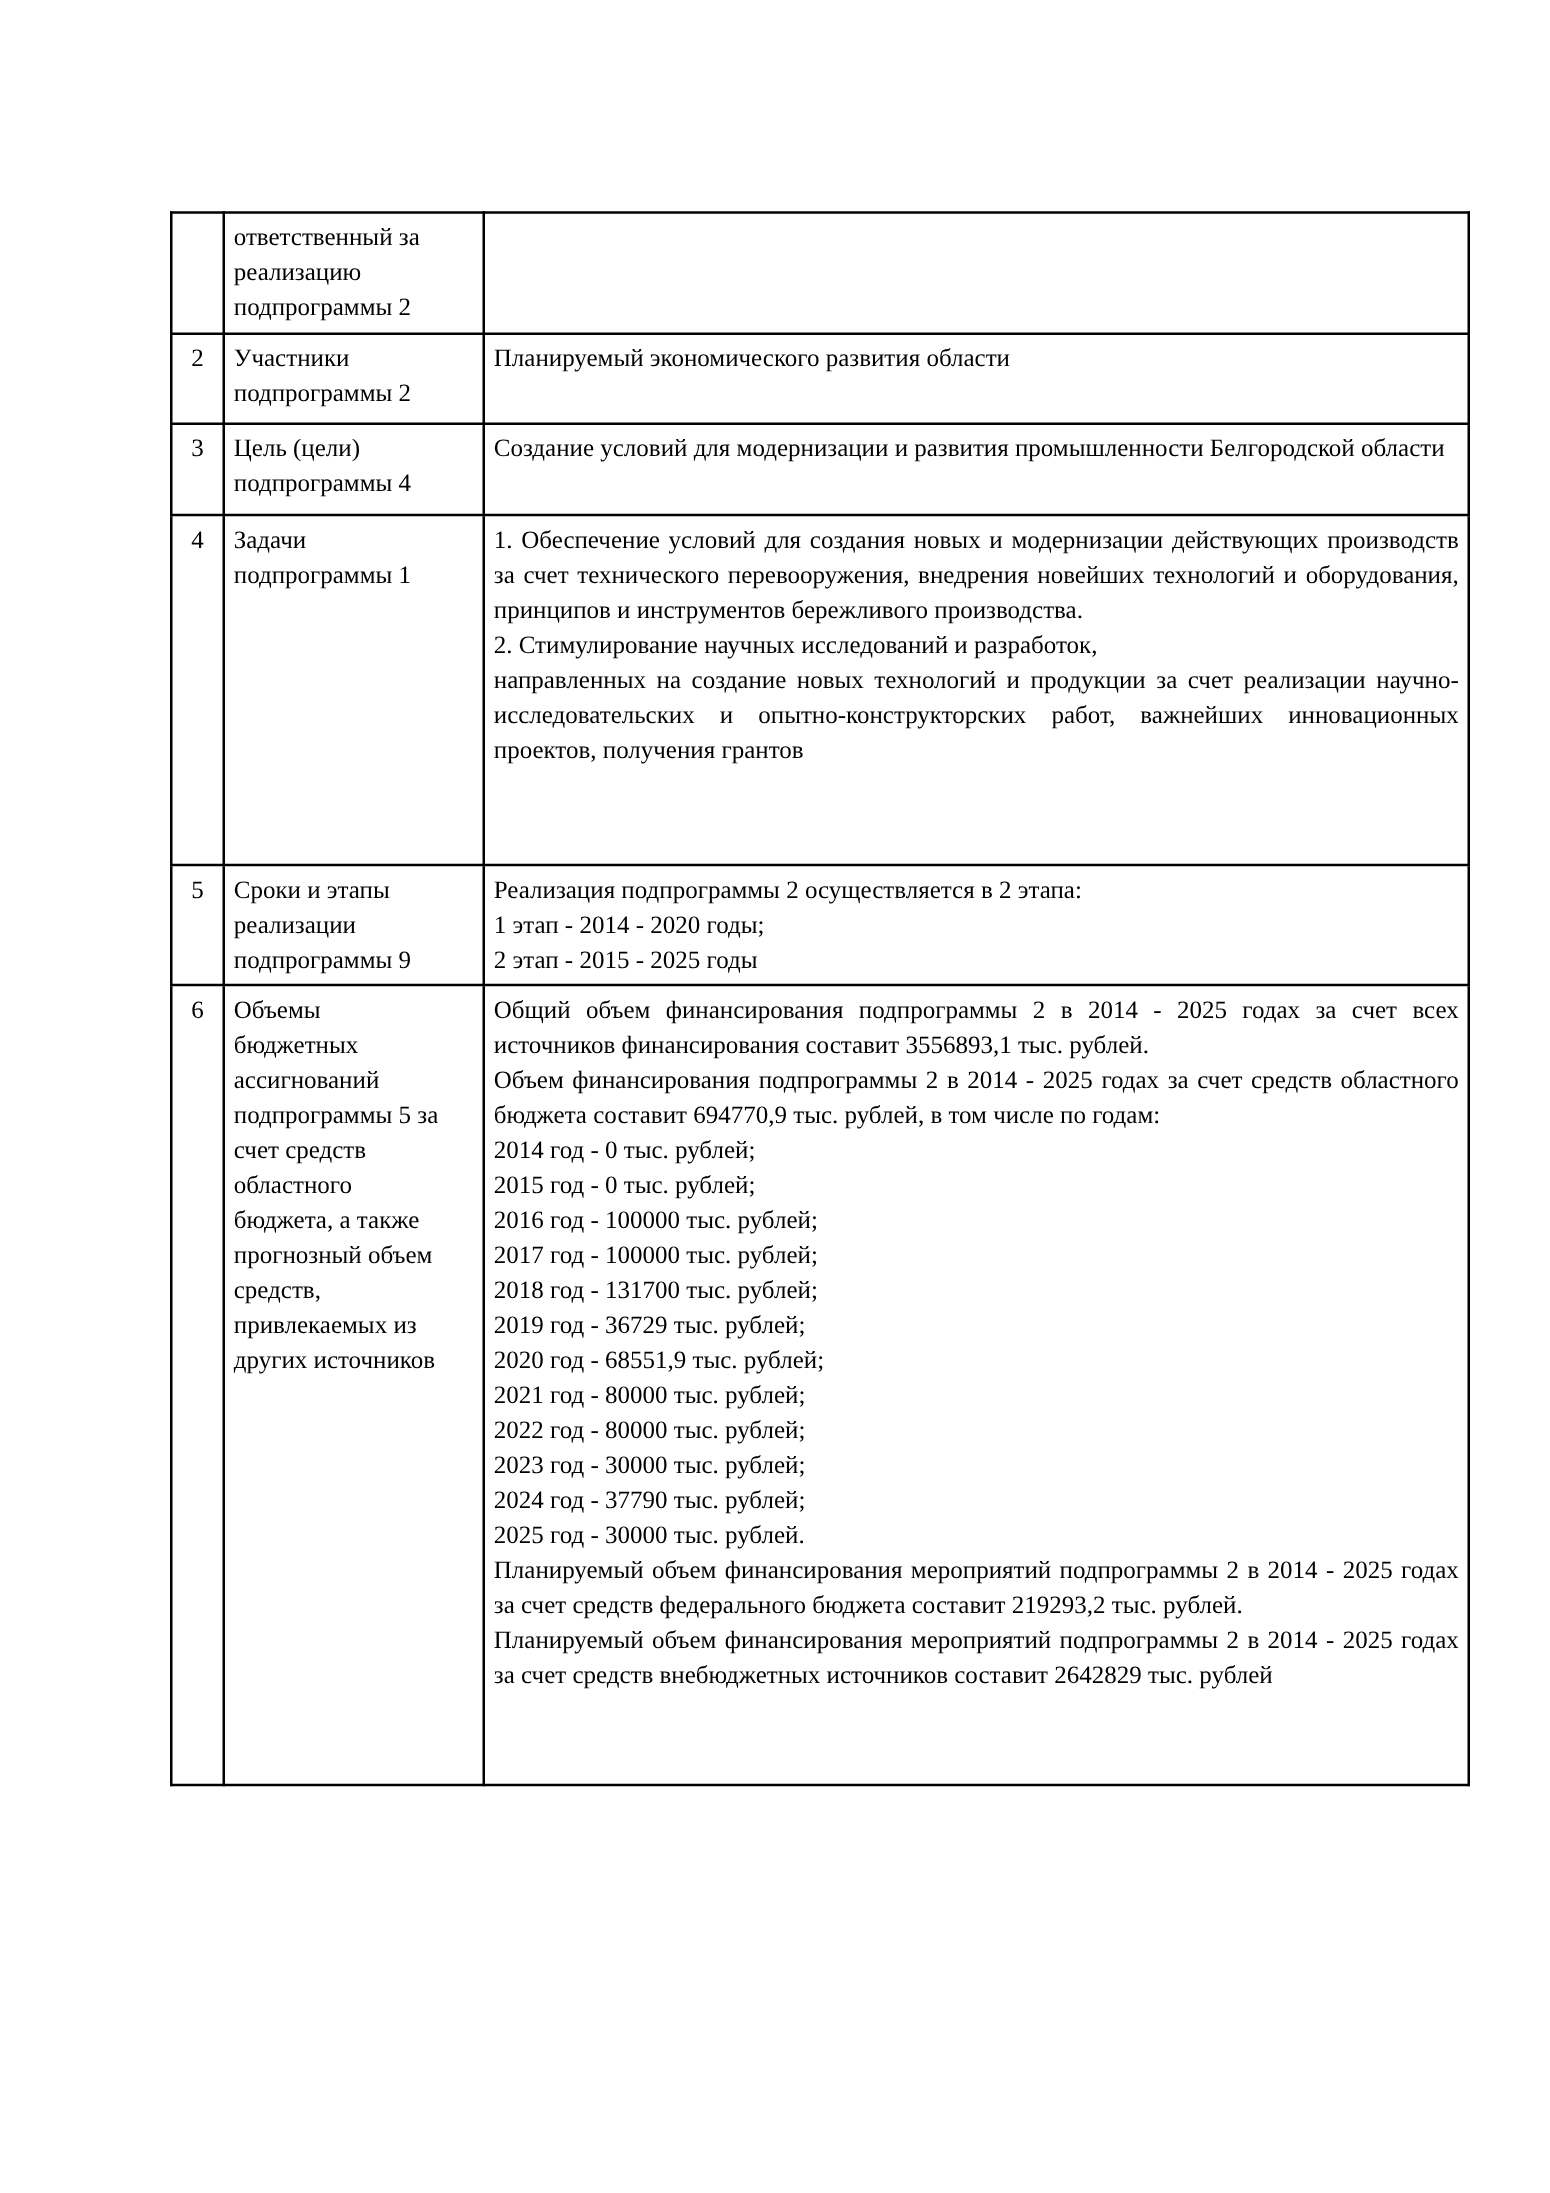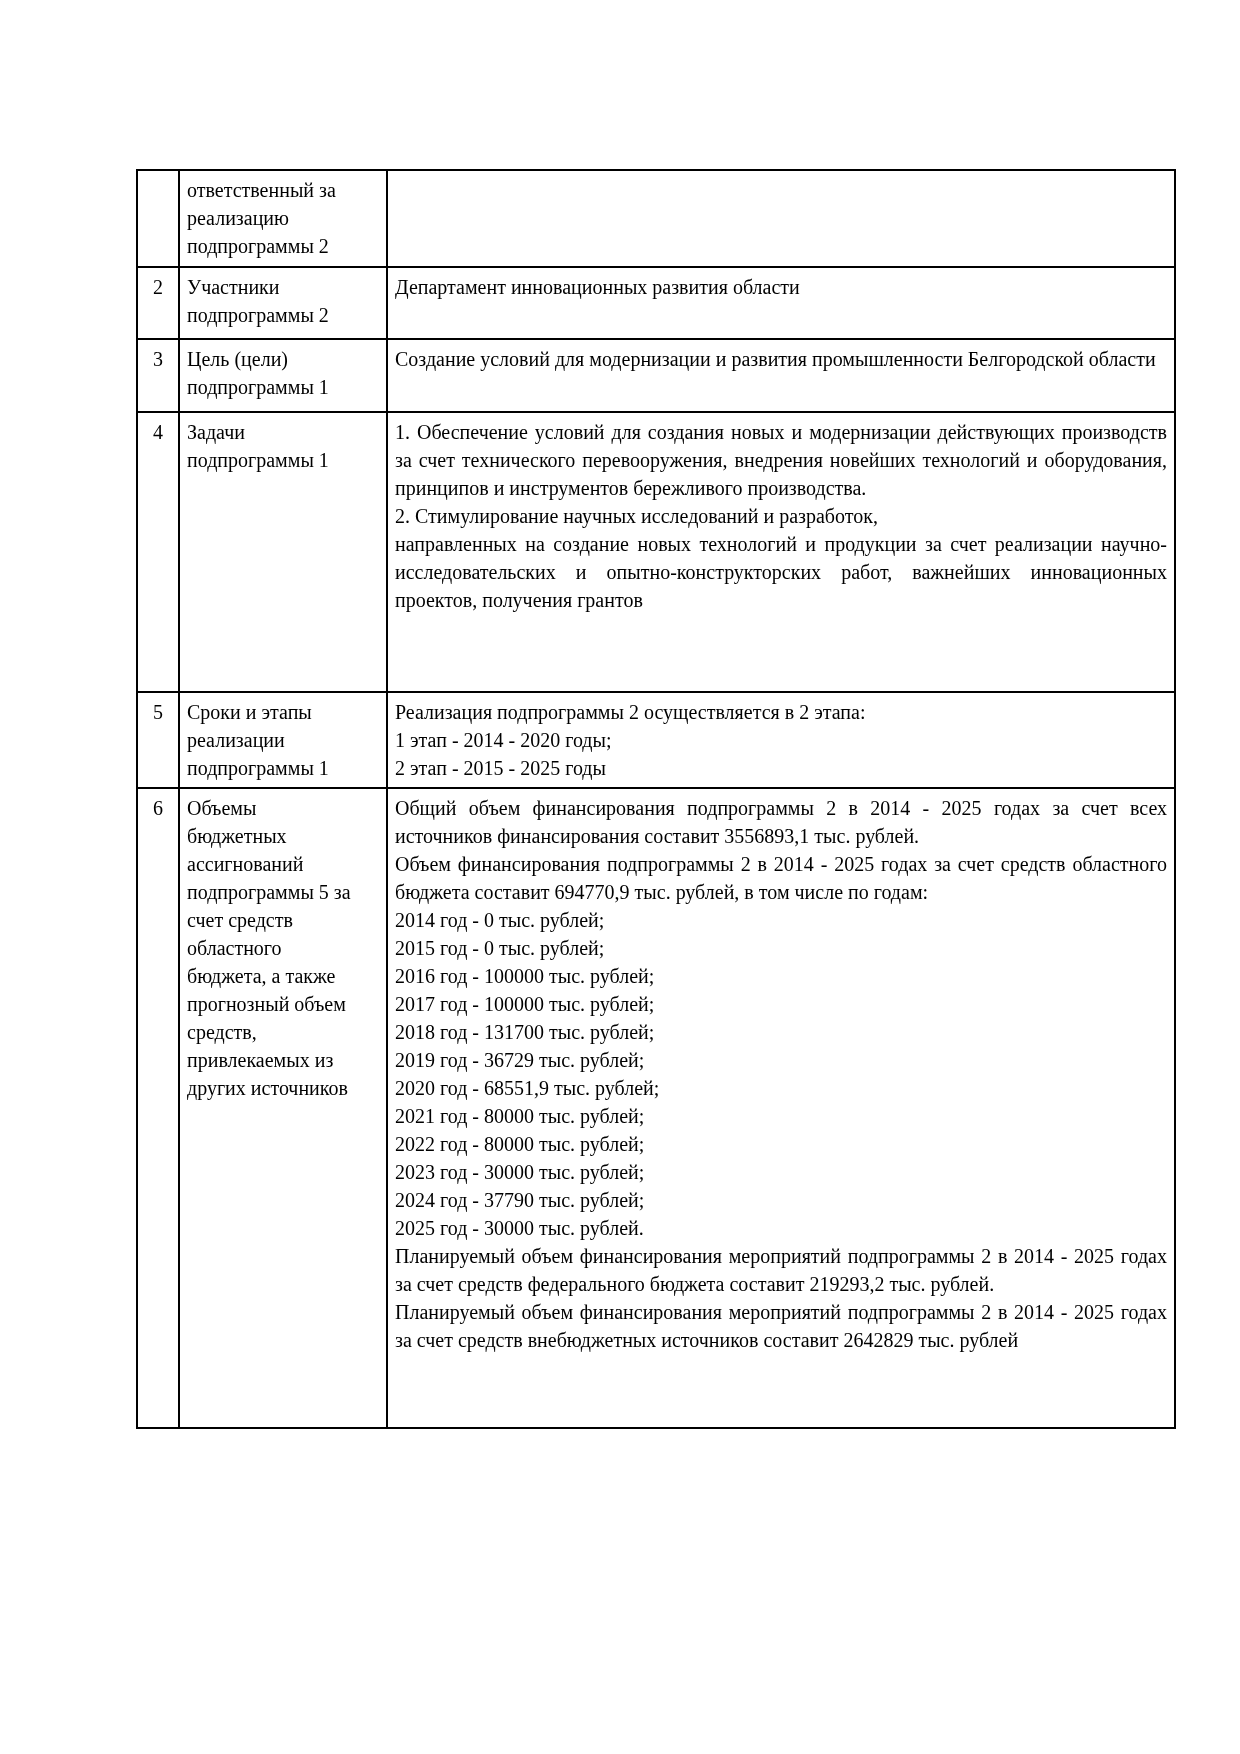--- a/index.html
+++ b/index.html
@@ -65,41 +65,41 @@
       <td class="num"></td>
       <td class="label">ответственный за
 реализацию
 подпрограммы 2</td>
       <td class="content"></td>
     </tr>
     <tr style="height:72px;">
       <td class="num">2</td>
       <td class="label">Участники
 подпрограммы 2</td>
-      <td class="content">Департамент инновационных развития области</td>
+      <td class="content">Планируемый экономического развития области</td>
     </tr>
     <tr style="height:73px;">
       <td class="num">3</td>
       <td class="label">Цель (цели)
-подпрограммы 1</td>
+подпрограммы 4</td>
       <td class="content">Создание условий для модернизации и развития промышленности Белгородской области</td>
     </tr>
     <tr style="height:280px;">
       <td class="num">4</td>
       <td class="label">Задачи
 подпрограммы 1</td>
       <td class="content">1. Обеспечение условий для создания новых и модернизации действующих производств за счет технического перевооружения, внедрения новейших технологий и оборудования, принципов и инструментов бережливого производства.
 2. Стимулирование научных исследований и разработок,
 направленных на создание новых технологий и продукции за счет реализации научно-исследовательских и опытно-конструкторских работ, важнейших инновационных проектов, получения грантов</td>
     </tr>
     <tr style="height:95px;">
       <td class="num">5</td>
       <td class="label">Сроки и этапы
 реализации
-подпрограммы 1</td>
+подпрограммы 9</td>
       <td class="content">Реализация подпрограммы 2 осуществляется в 2 этапа:
 1 этап - 2014 - 2020 годы;
 2 этап - 2015 - 2025 годы</td>
     </tr>
     <tr style="height:640px;">
       <td class="num">6</td>
       <td class="label">Объемы
 бюджетных
 ассигнований
 подпрограммы 5 за

